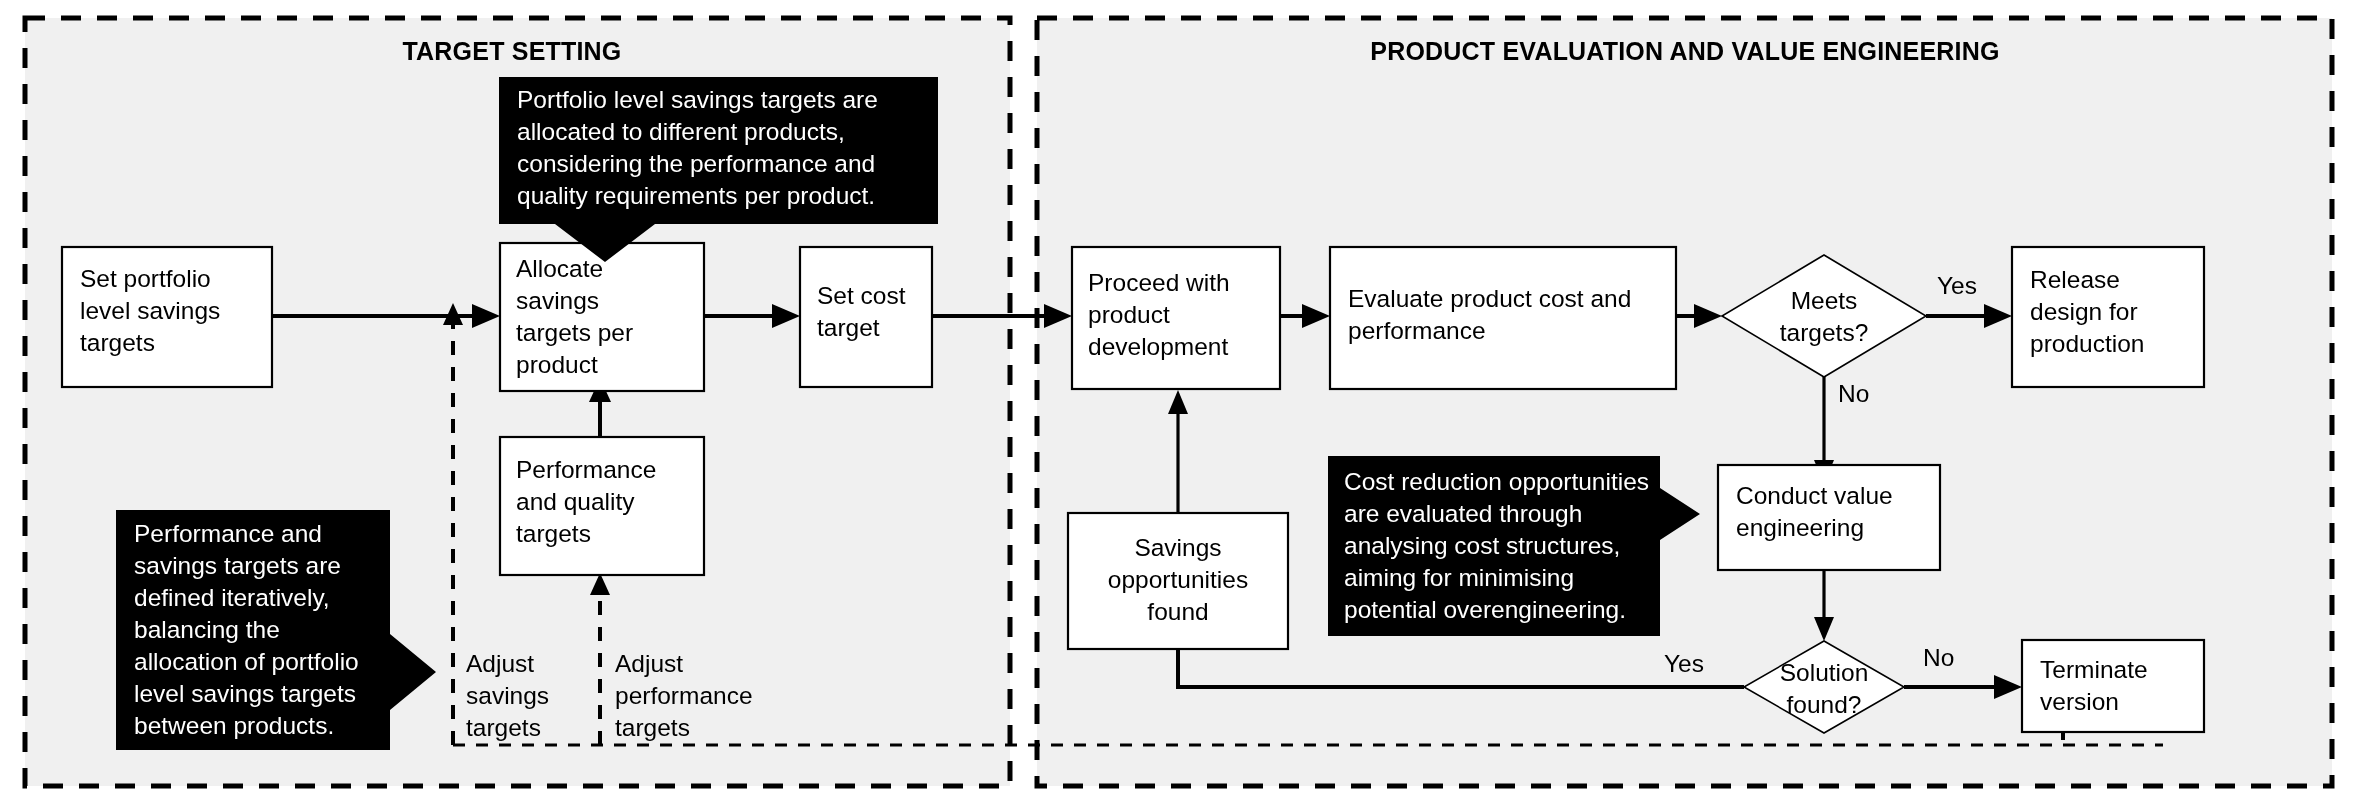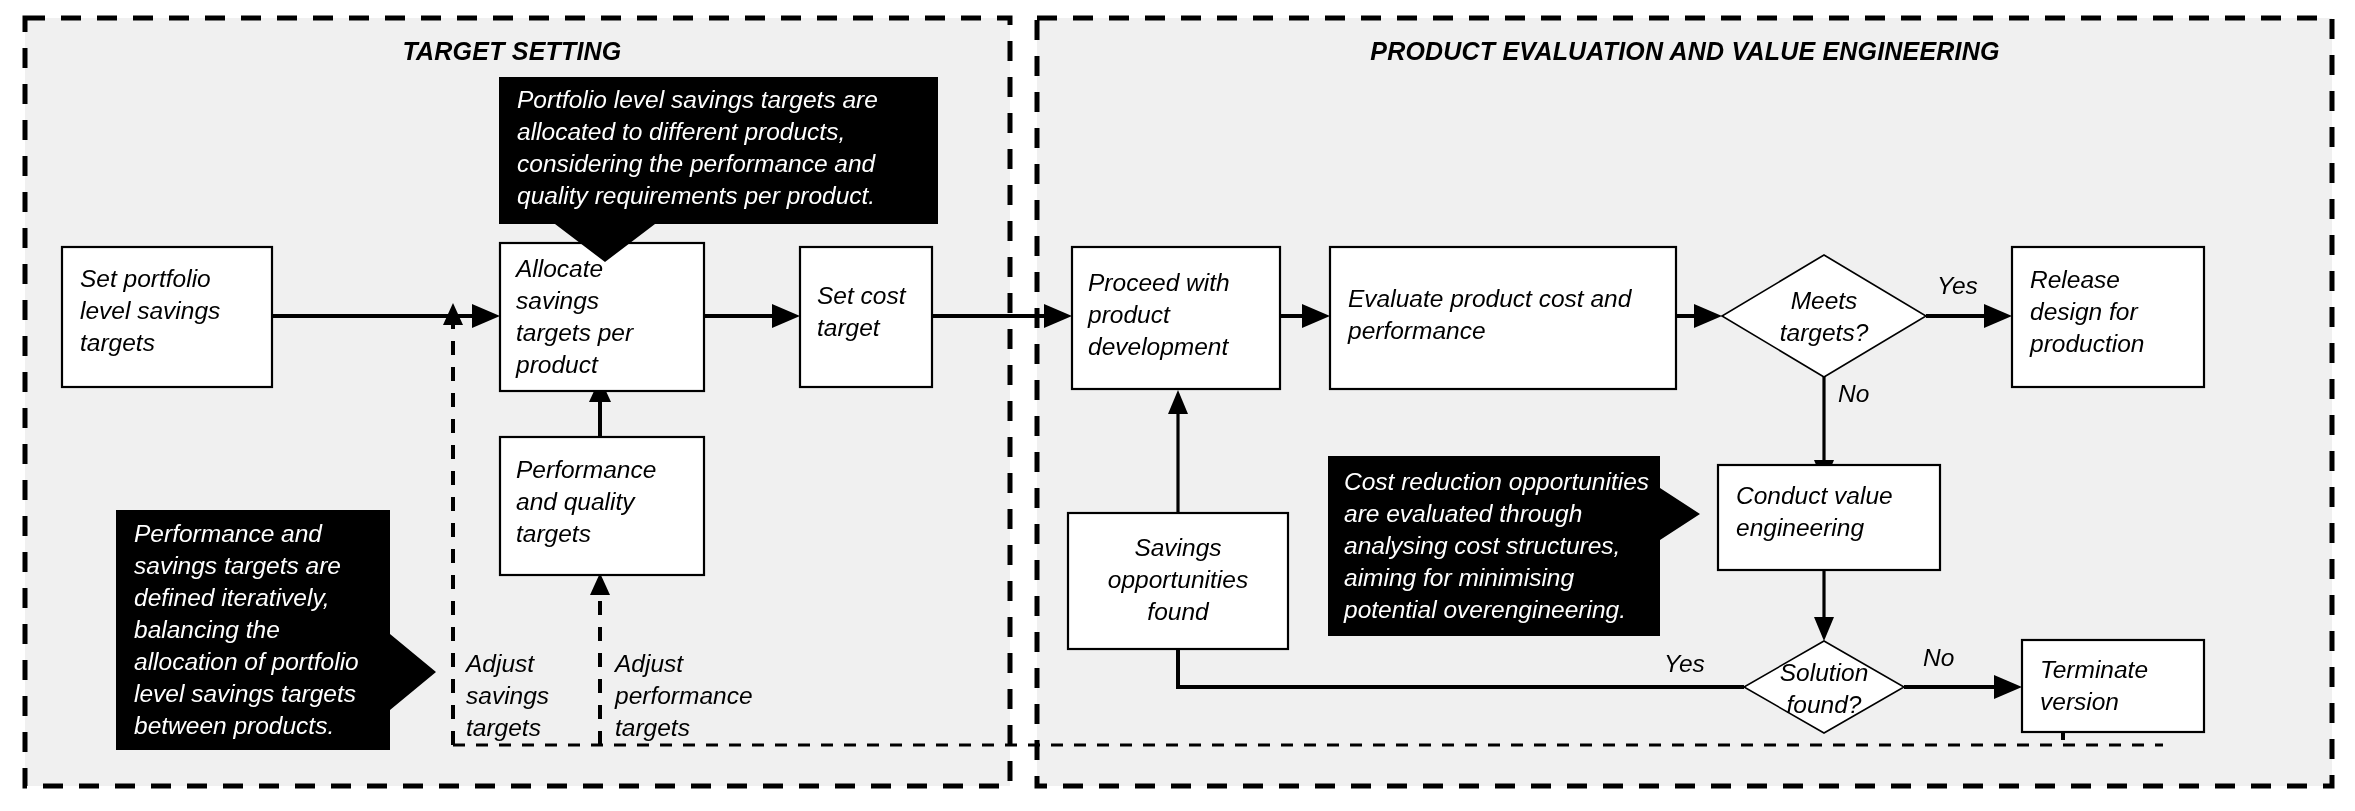--- a/index.html
+++ b/index.html
@@ -7,21 +7,20 @@
     padding: 0;
     background: #ffffff;
   }
   #stage {
     position: relative;
     width: 2355px;
     height: 811px;
     background: #ffffff;
     font-family: "Liberation Sans", sans-serif;
     overflow: hidden;
-    font-style: italic;
   }
   svg.diagram {
     position: absolute;
     left: 0; top: 0;
     width: 2355px;
     height: 811px;
   }
   text {
     font-family: "Liberation Sans", sans-serif;
     fill: #000000;

